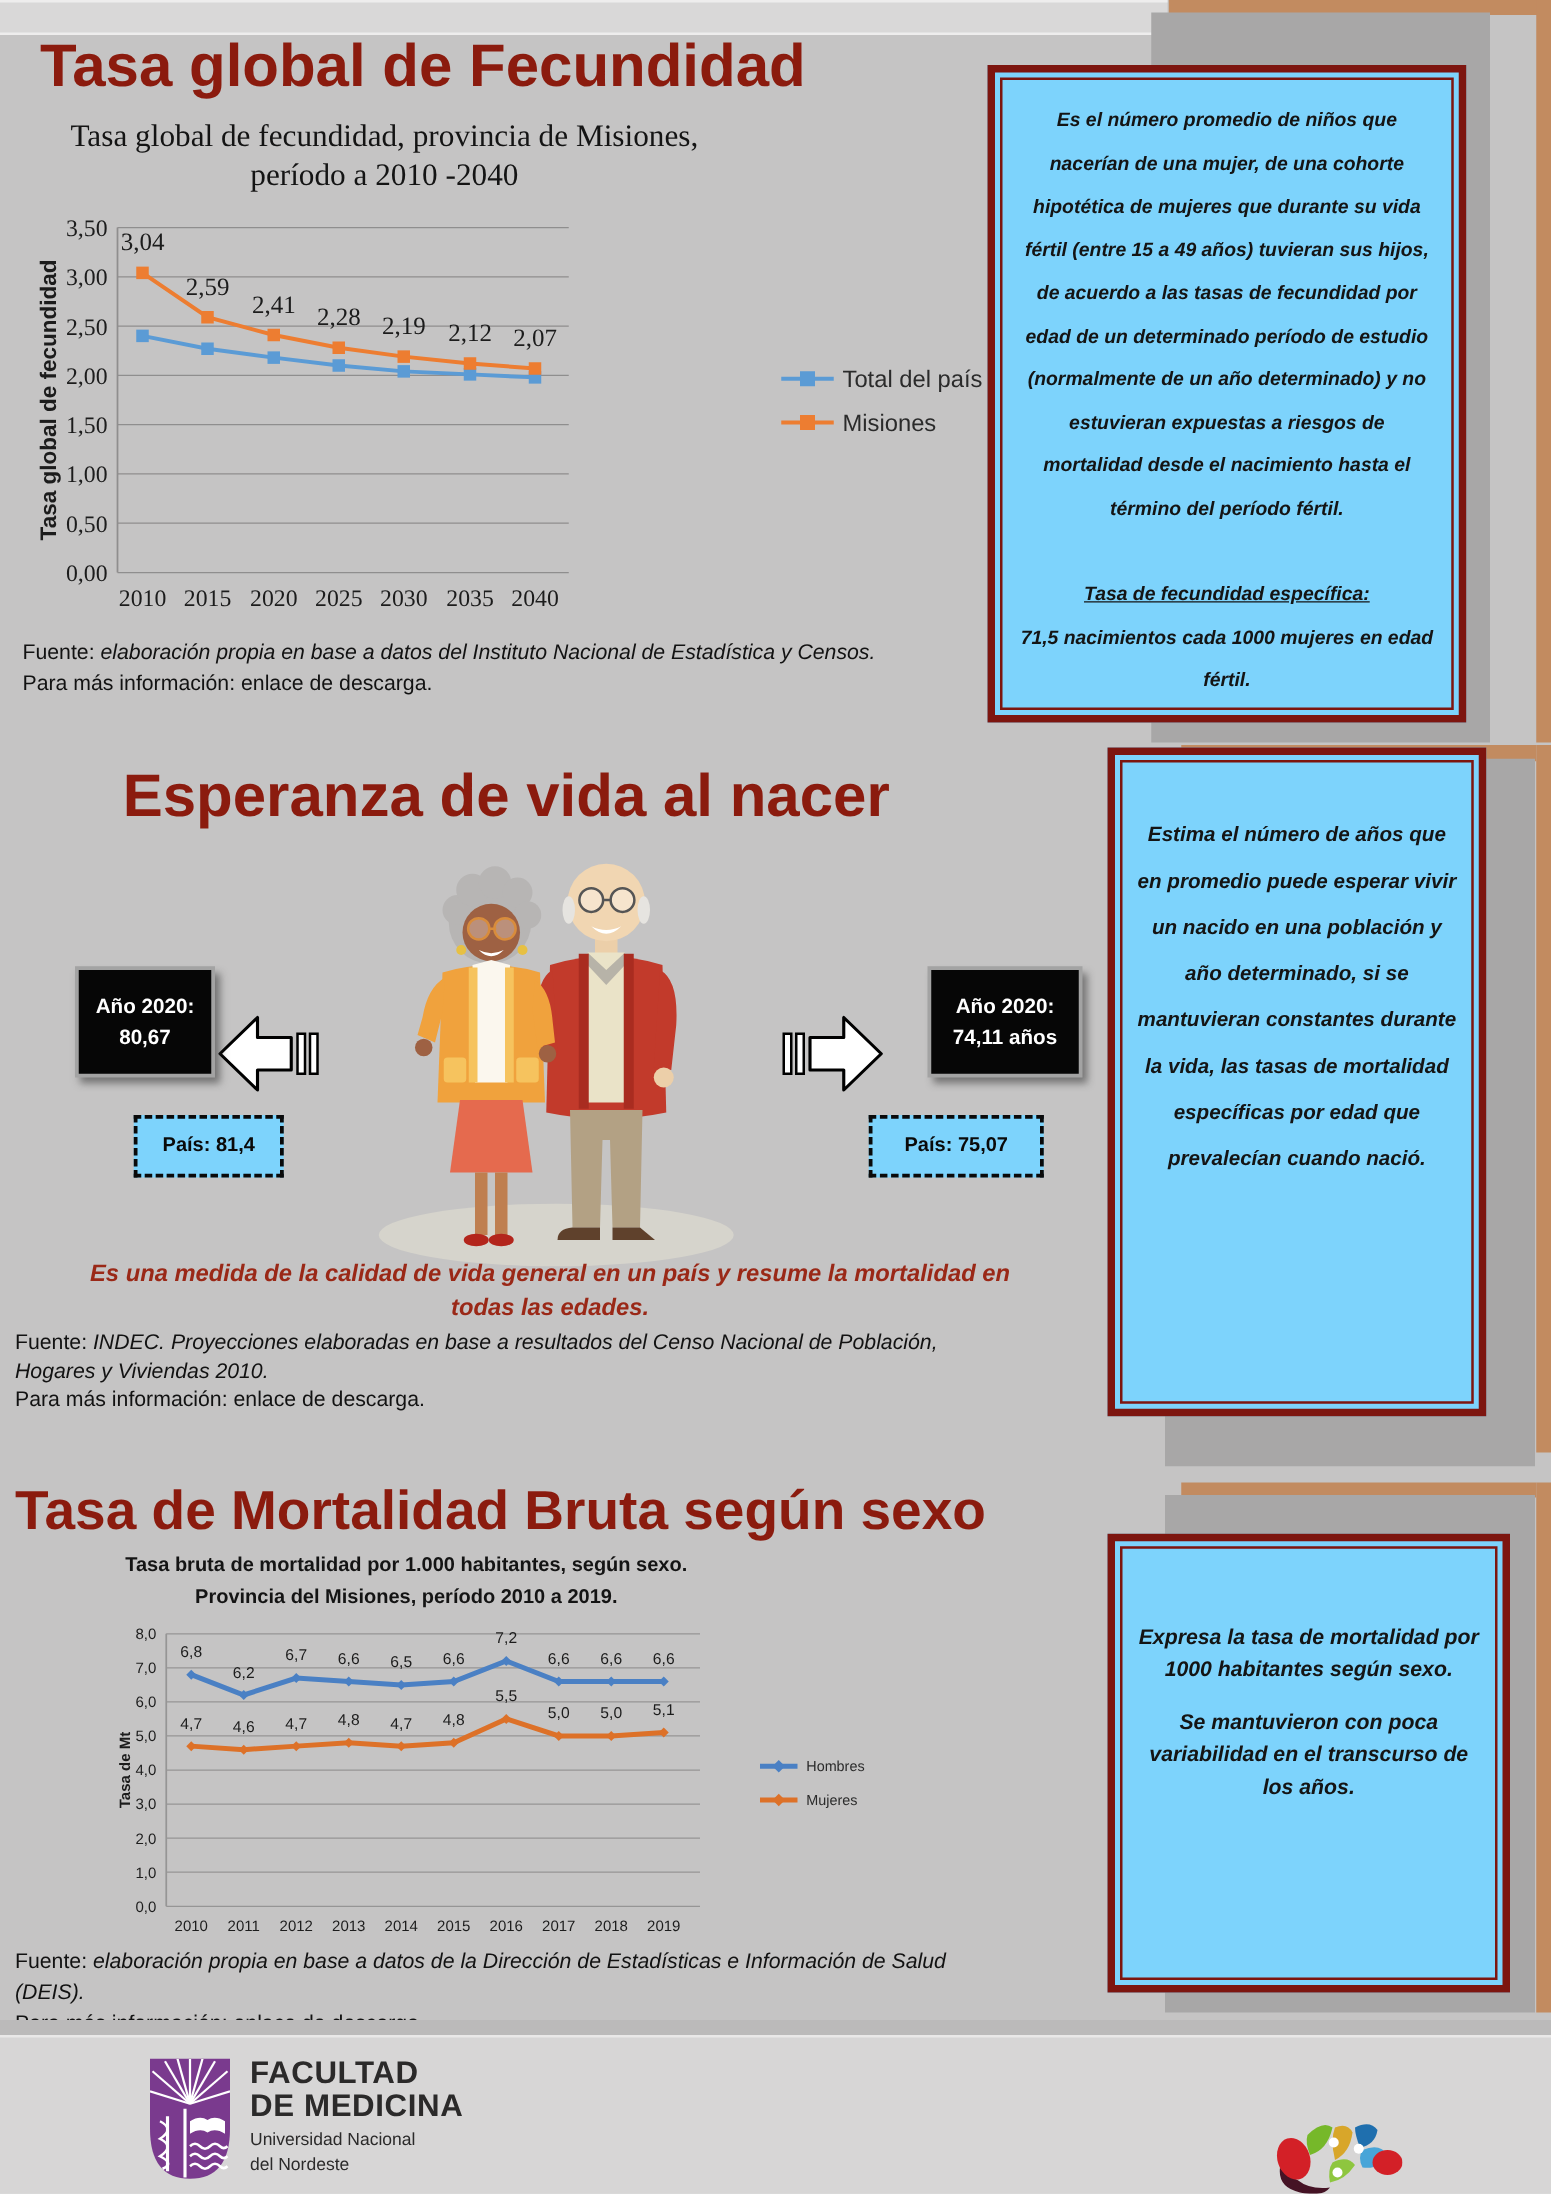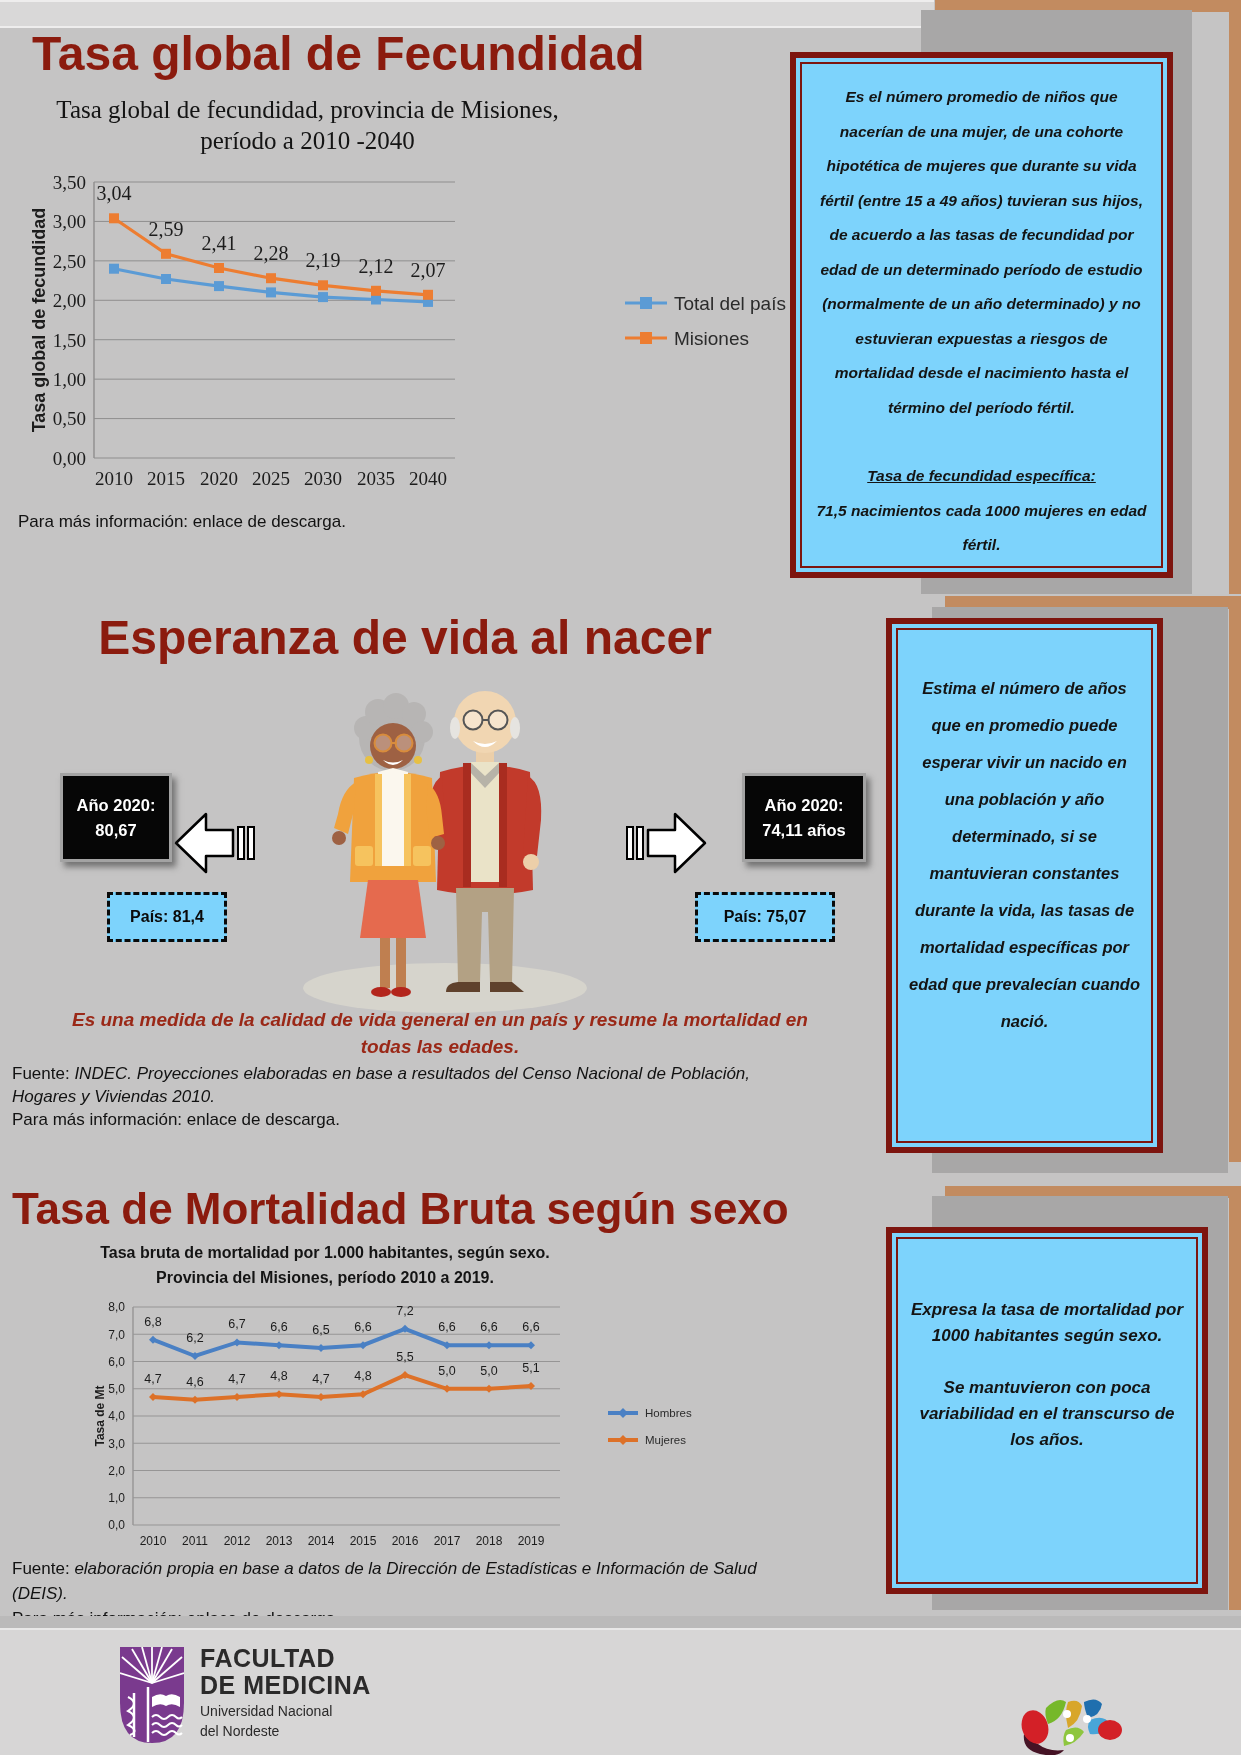--- a/index.html
+++ b/index.html
@@ -24,21 +24,21 @@
   .src{font-size:17px;line-height:25px;color:#121212;}
   .src .it{font-style:italic;}
   
   .panel{background:#7dd3fc;border:6px solid #7d150f;padding:4px;box-sizing:border-box;z-index:5;}
   .panel-inner{border:2px solid #7d150f;width:100%;height:100%;box-sizing:border-box;
                text-align:center;font-style:italic;font-weight:bold;color:#141414;}
   .p1{font-size:15.5px;line-height:34.5px;padding:16px 13px 0 13px;}
   .p1 .sub{text-decoration:underline;}
   .p2{font-size:16.5px;line-height:37px;padding:40px 10px 0 10px;}
   .p3{font-size:17px;line-height:26px;padding:58px 12px 0 12px;}
-  .p3 .gap{margin-top:26px;}
+  .p3 .gap{margin-top:16px;}
   
   .yearbox{background:#a3a3a3;padding:3px;box-shadow:4px 5px 6px rgba(50,50,50,.55);box-sizing:border-box;z-index:4;}
   .yearbox .blk{background:#060606;width:100%;height:100%;display:flex;flex-direction:column;
                 justify-content:center;align-items:center;color:#ffffff;font-weight:bold;
                 font-size:16.5px;line-height:25px;}
   .dashbox{background:#7dd3fc;border:3px dashed #0a0a0a;display:flex;justify-content:center;align-items:center;
            font-weight:bold;font-size:16px;color:#0a0a0a;box-sizing:border-box;z-index:4;}
   .caption{font-weight:bold;font-style:italic;font-size:19px;line-height:27px;color:#9a2817;text-align:center;}
   
   .fac-name{font-weight:bold;font-size:25px;line-height:27px;color:#2b2a2a;letter-spacing:.5px;}
@@ -127,20 +127,23 @@
       <line x1="600" y1="153" x2="642" y2="153" stroke="#5b9bd5" stroke-width="3.2"></line>
       <rect x="615" y="147" width="12" height="12" fill="#5b9bd5"></rect>
       <text x="649" y="159.65" font-family="&quot;Liberation Sans&quot;,sans-serif" font-size="19" fill="#2b2b2b">Total del país</text>
       <line x1="600" y1="188" x2="642" y2="188" stroke="#ed7d31" stroke-width="3.2"></line>
       <rect x="615" y="182" width="12" height="12" fill="#ed7d31"></rect>
       <text x="649" y="194.65" font-family="&quot;Liberation Sans&quot;,sans-serif" font-size="19" fill="#2b2b2b">Misiones</text>
     </svg>
 
   <div class="abs src" style="left:18px;top:509px;width:770px;">
     <div>
+      <span>Fuente: </span><span class="it">elaboración propia en base a datos del Instituto Nacional de Estadística y Censos.</span>
+    </div>
+    <div>
       <span>Para más información: </span><span>enlace de descarga.</span>
     </div>
   </div>
 
   <div class="abs panel" style="left:790px;top:52px;width:383px;height:526px;">
     <div class="panel-inner p1">
       <div>Es el número promedio de niños que nacerían de una mujer, de una cohorte hipotética de mujeres que durante su vida fértil (entre 15 a 49 años) tuvieran sus hijos, de acuerdo a las tasas de fecundidad por edad de un determinado período de estudio (normalmente de un año determinado) y no estuvieran expuestas a riesgos de mortalidad desde el nacimiento hasta el término del período fértil.</div>
       <div class="sub" style="margin-top:34px;">Tasa de fecundidad específica:</div>
       <div>71,5 nacimientos cada 1000 mujeres en edad fértil.</div>
     </div>
@@ -237,21 +240,21 @@
 
   <div class="abs src" style="left:12px;top:1062px;width:788px;line-height:23px;">
     <div>
       <span>Fuente: </span><span class="it">INDEC. Proyecciones elaboradas en base a resultados del Censo Nacional de Población, Hogares y Viviendas 2010.</span>
     </div>
     <div>
       <span>Para más información: </span><span>enlace de descarga.</span>
     </div>
   </div>
 
-  <div class="abs panel" style="left:886px;top:618px;width:277px;height:535px;">
+  <div class="abs panel" style="left:886px;top:598px;width:303px;height:535px;">
     <div class="panel-inner p2">
       <div>Estima el número de años que en promedio puede esperar vivir un nacido en una población y año determinado, si se mantuvieran constantes durante la vida, las tasas de mortalidad específicas por edad que prevalecían cuando nació.</div>
     </div>
   </div>
 
   <div class="abs heading h3" style="left:12px;top:1184px;">Tasa de Mortalidad Bruta según sexo</div>
 
   <div class="abs c2title" style="left:0;top:1240px;width:650px;">
     <div>Tasa bruta de mortalidad por 1.000 habitantes, según sexo.</div>
     <div>Provincia del Misiones, período 2010 a 2019.</div>

